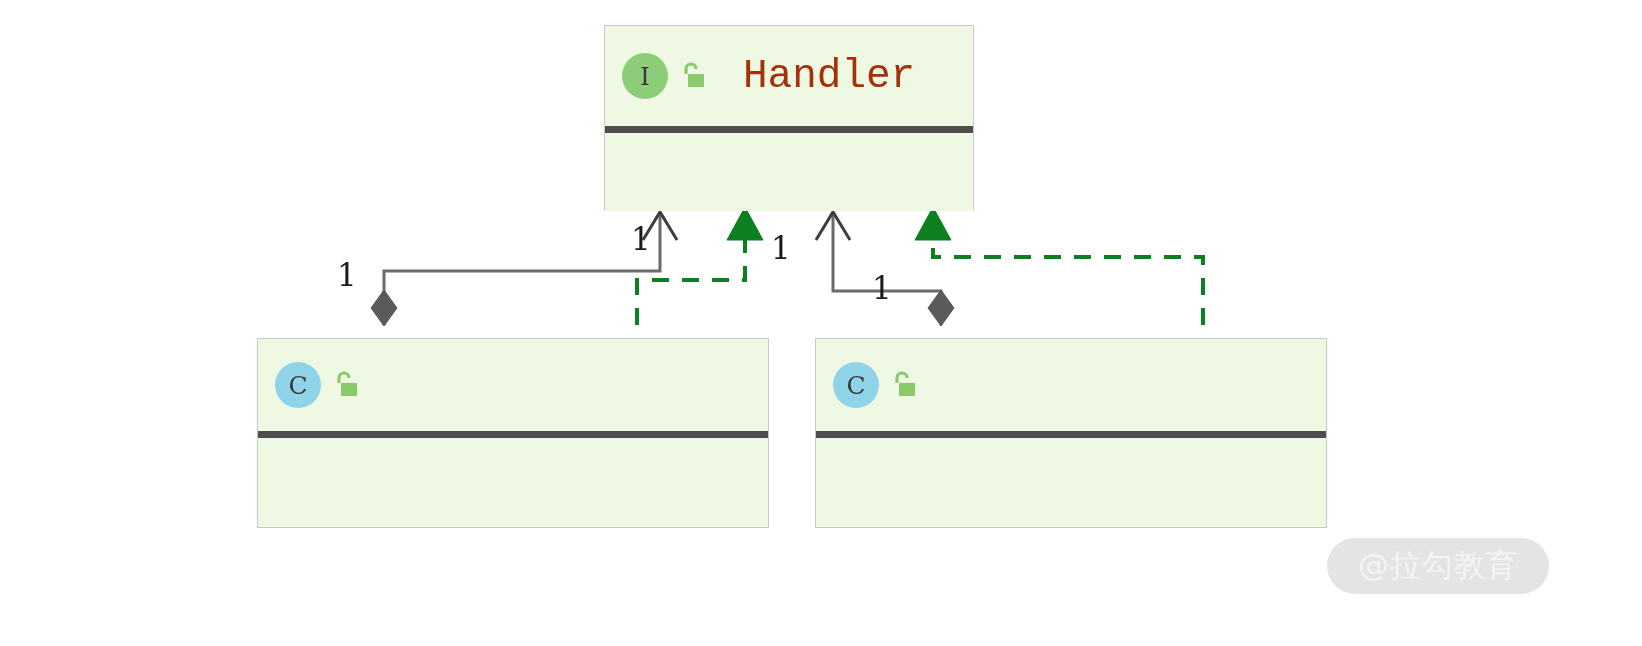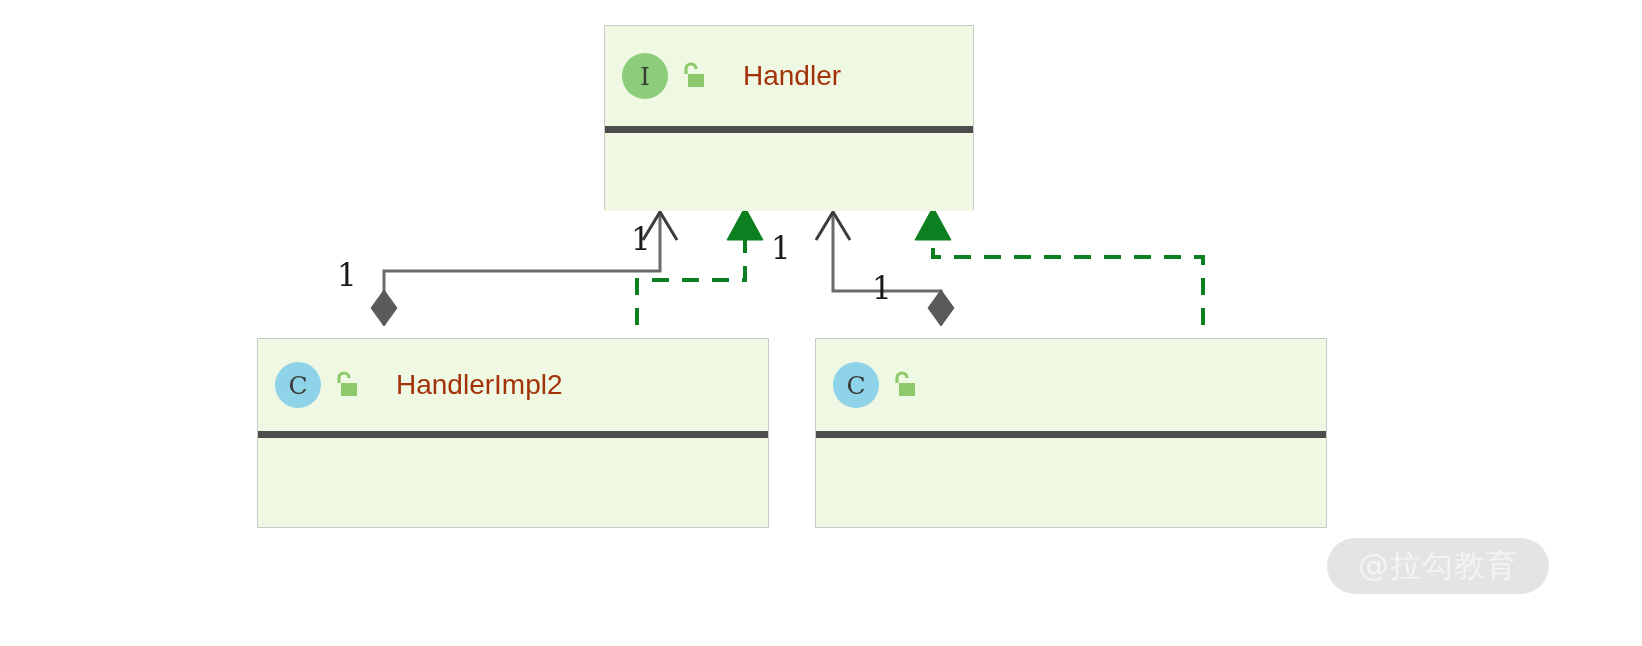--- a/index.html
+++ b/index.html
@@ -56,22 +56,22 @@
   .type-badge.iface { background: #8ccd7a; }
   .type-badge.cls   { background: #8fd3e8; }
 
   .lock-icon {
     width: 30px;
     height: 30px;
     margin-left: 9px;
     flex: 0 0 auto;
   }
   .node-title {
-    font-family: Liberation Sans, sans-serif;
-    font-size: 28px;
+    font-family: Liberation Mono, monospace;
+    font-size: 41px;
     color: #a33208;
     margin-left: 36px;
     white-space: nowrap;
     letter-spacing: 0px;
   }
   
   #edges {
     position: absolute;
     left: 0; top: 0;
     width: 1642px;
@@ -159,21 +159,20 @@
 
   <div class="uml-node" style="left:257px; top:338px; width:512px; height:190px;">
     <div class="uml-header" style="height:92px;">
       <div class="type-badge cls">C</div>
       <span class="lock-icon">
         <svg viewBox="0 0 30 30" xmlns="http://www.w3.org/2000/svg">
           <path d="M9 13 L9 8 A5 5 0 0 1 19 8" fill="none" stroke="#8cc96a" stroke-width="3.2"></path>
           <rect x="11" y="13" width="16" height="13" fill="#8cc96a"></rect>
         </svg>
       </span>
-      <div class="node-title">HandlerImpl2</div>
     </div>
     <div class="uml-divider"></div>
     <div class="uml-body" style="height:89px;"></div>
   </div>
 
   <div class="uml-node" style="left:815px; top:338px; width:512px; height:190px;">
     <div class="uml-header" style="height:92px;">
       <div class="type-badge cls">C</div>
       <span class="lock-icon">
         <svg viewBox="0 0 30 30" xmlns="http://www.w3.org/2000/svg">

